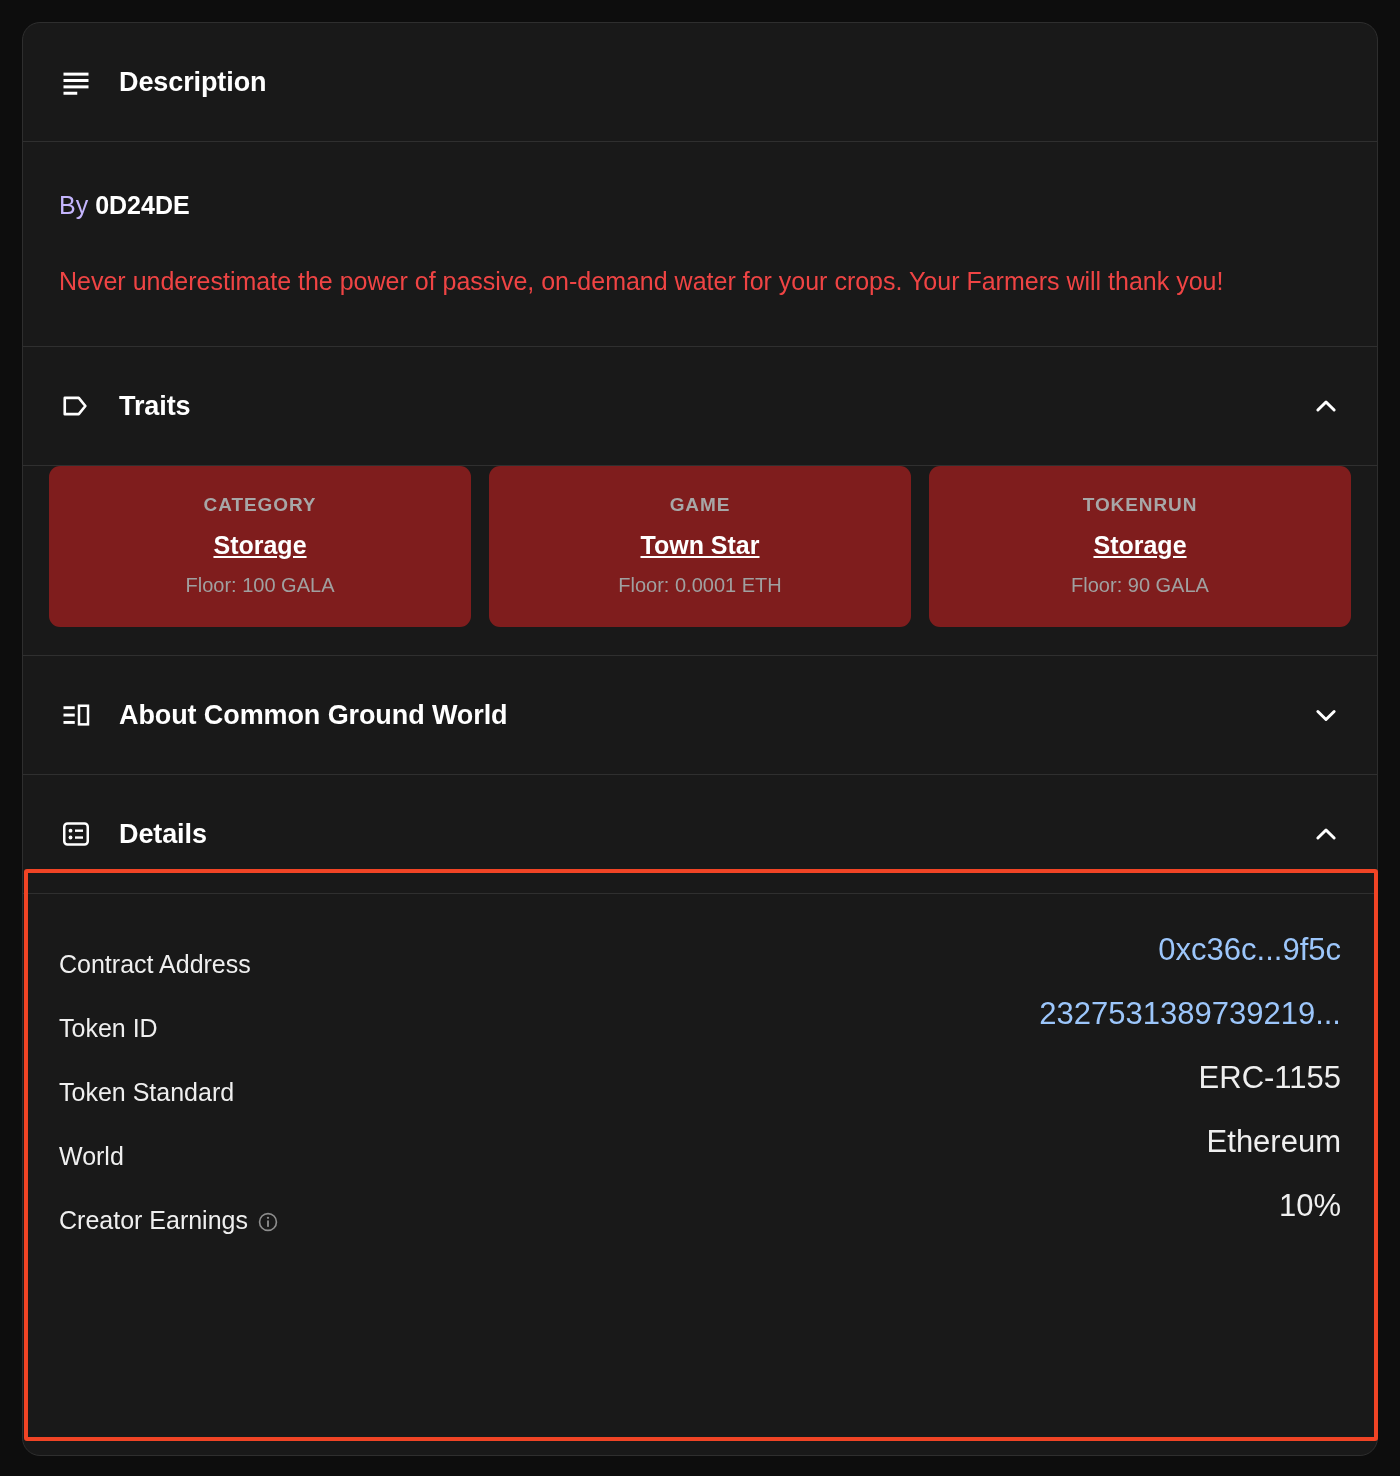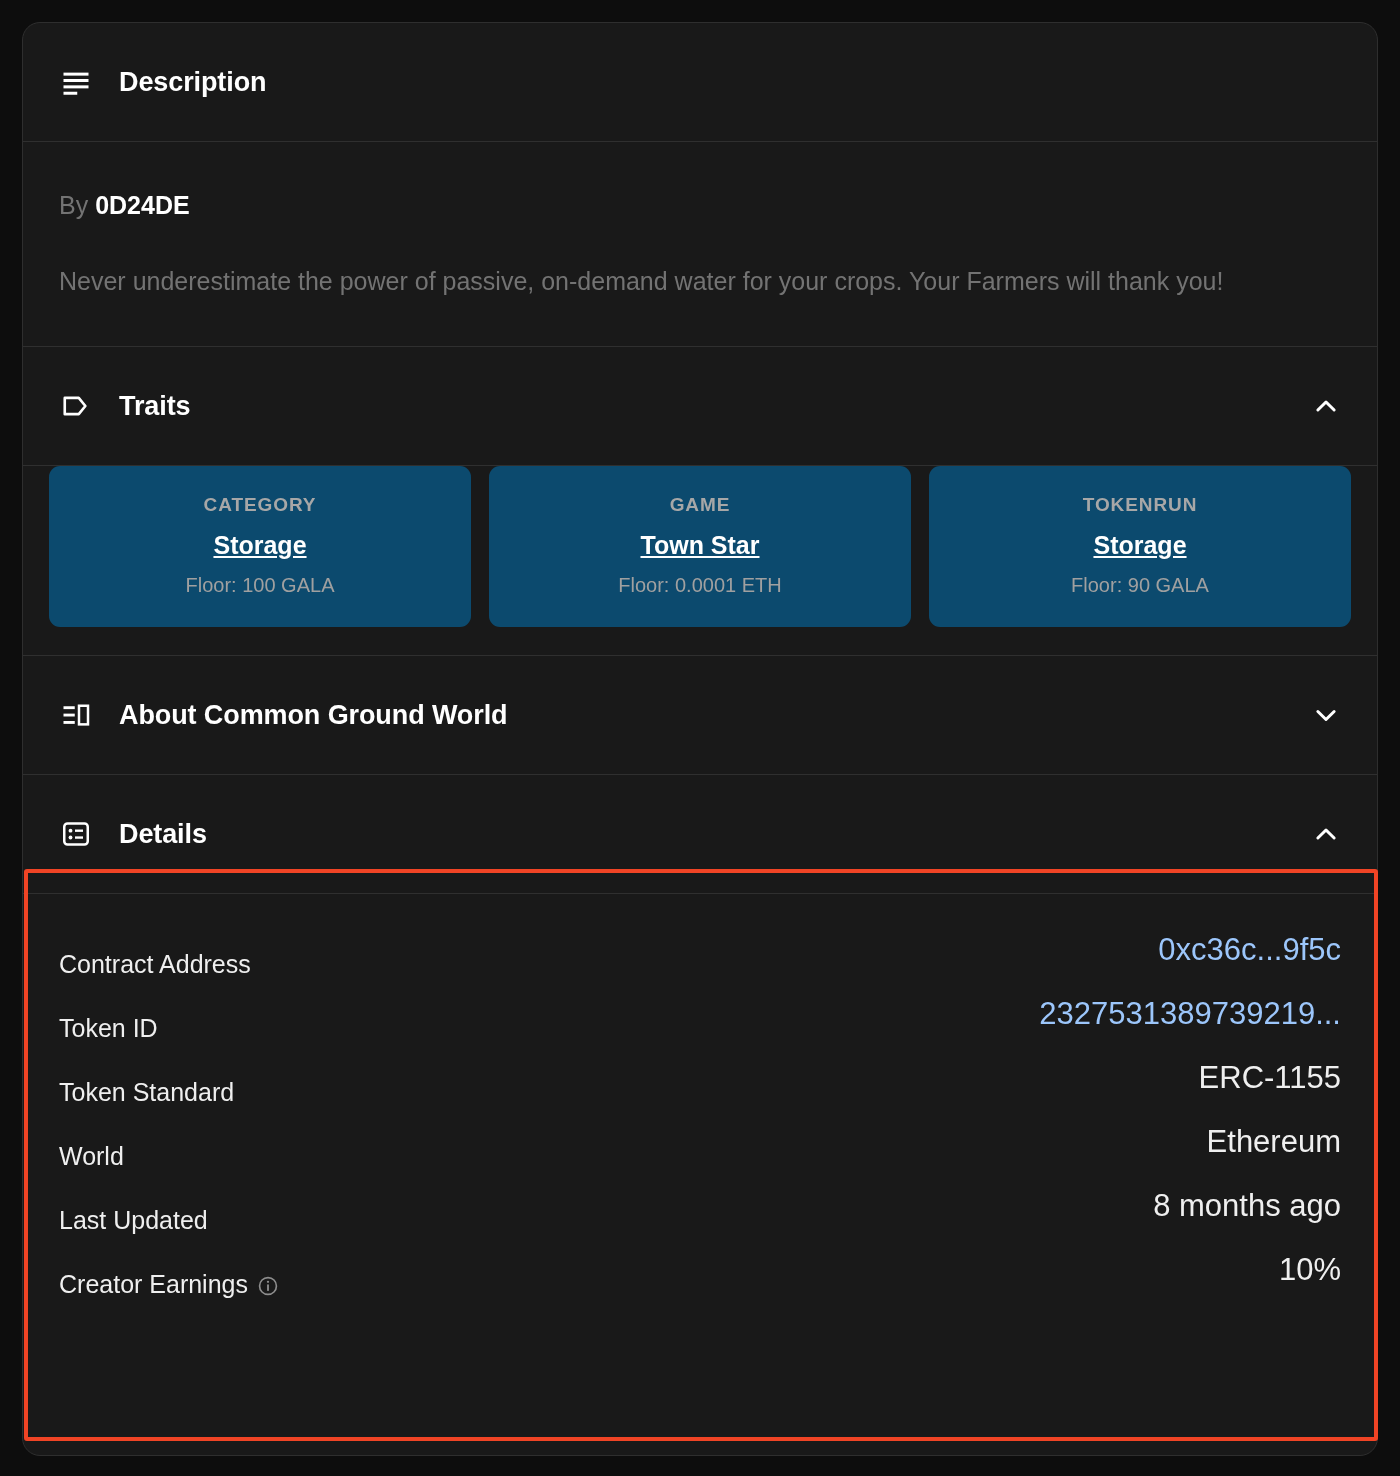--- a/index.html
+++ b/index.html
@@ -79,39 +79,39 @@
 
   
   .desc-body {
     padding: 48px 36px 46px 36px;
   }
   .desc-by {
     font-size: 25px;
     line-height: 1.25;
     margin-bottom: 17px;
   }
-  .desc-by .by-word { color: #737373; font-weight: normal; }
+  .desc-by .by-word { color: #c4b5fd; font-weight: normal; }
   .desc-by .by-name { color: #ffffff; font-weight: bold; }
   .desc-text {
     font-size: 25px;
     line-height: 1.52;
-    color: #737373;
+    color: #ef4444;
     max-width: 1225px;
     margin-top: 41px;
   }
 
   
   .traits-grid {
     display: grid;
     grid-template-columns: repeat(3, 1fr);
     gap: 18px;
     padding: 0 26px 28px 26px;
   }
   .trait-card {
-    background: #0c4a6e;
+    background: #7f1d1d;
     border-radius: 11px;
     padding: 28px 10px 30px 10px;
     text-align: center;
     cursor: pointer;
   }
   .trait-type {
     font-size: 19px;
     font-weight: bold;
     letter-spacing: 0.9px;
     color: #a7a7a7;
@@ -300,24 +300,20 @@
         </div>
         <div class="detail-row">
           <span class="detail-label">Token Standard</span>
           <span class="detail-value">ERC-1155</span>
         </div>
         <div class="detail-row">
           <span class="detail-label">World</span>
           <span class="detail-value">Ethereum</span>
         </div>
         <div class="detail-row">
-          <span class="detail-label">Last Updated</span>
-          <span class="detail-value">8 months ago</span>
-        </div>
-        <div class="detail-row">
           <span class="detail-label">
             <span>Creator Earnings</span>
             <span class="info-icon">
               <svg width="22" height="22" viewBox="0 0 24 24" aria-hidden="true">
                 <circle cx="12" cy="12" r="9.2" fill="none" stroke="#8d8d8d" stroke-width="1.8"></circle>
                 <circle cx="12" cy="7.4" r="1.25" fill="#8d8d8d"></circle>
                 <rect x="11" y="10.3" width="2" height="7" fill="#8d8d8d"></rect>
               </svg>
             </span>
           </span>

